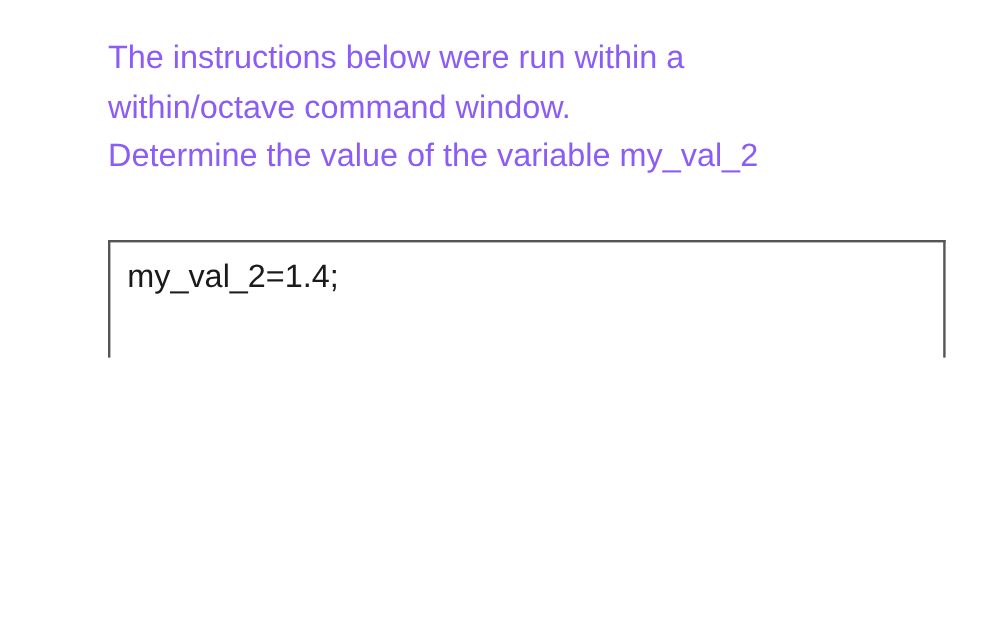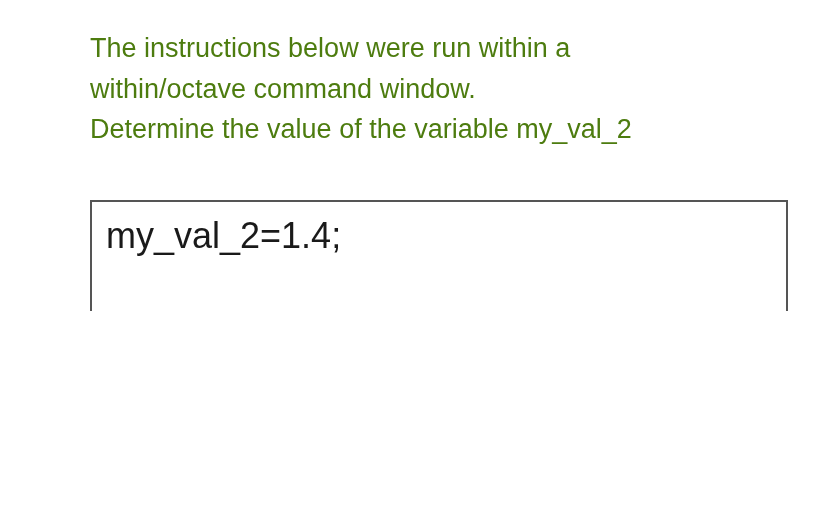--- a/index.html
+++ b/index.html
@@ -10,32 +10,32 @@
     body {
       font-family: Arial, Helvetica, sans-serif;
       background: #fff;
       width: 828px;
       height: 525px;
       padding: 28px 40px 0 90px;
     }
     .question-text {
       font-size: 27px;
       line-height: 1.5;
-      color: #4d7c0f;
+      color: #8b5cf6;
       margin-bottom: 10px;
     }
     .code-box {
       border: 2px solid #555;
       border-bottom: none;
       padding: 10px 14px 50px 14px;
       margin-top: 6px;
     }
     .code-line {
       font-family: Arial, Helvetica, sans-serif;
-      font-size: 36px;
+      font-size: 27px;
       line-height: 1.35;
       color: #1a1a1a;
       white-space: pre;
     }
   </style>
 </head>
 <body>
 
 <div class="question-text">
   <span>The instructions below were run within a</span><br>

